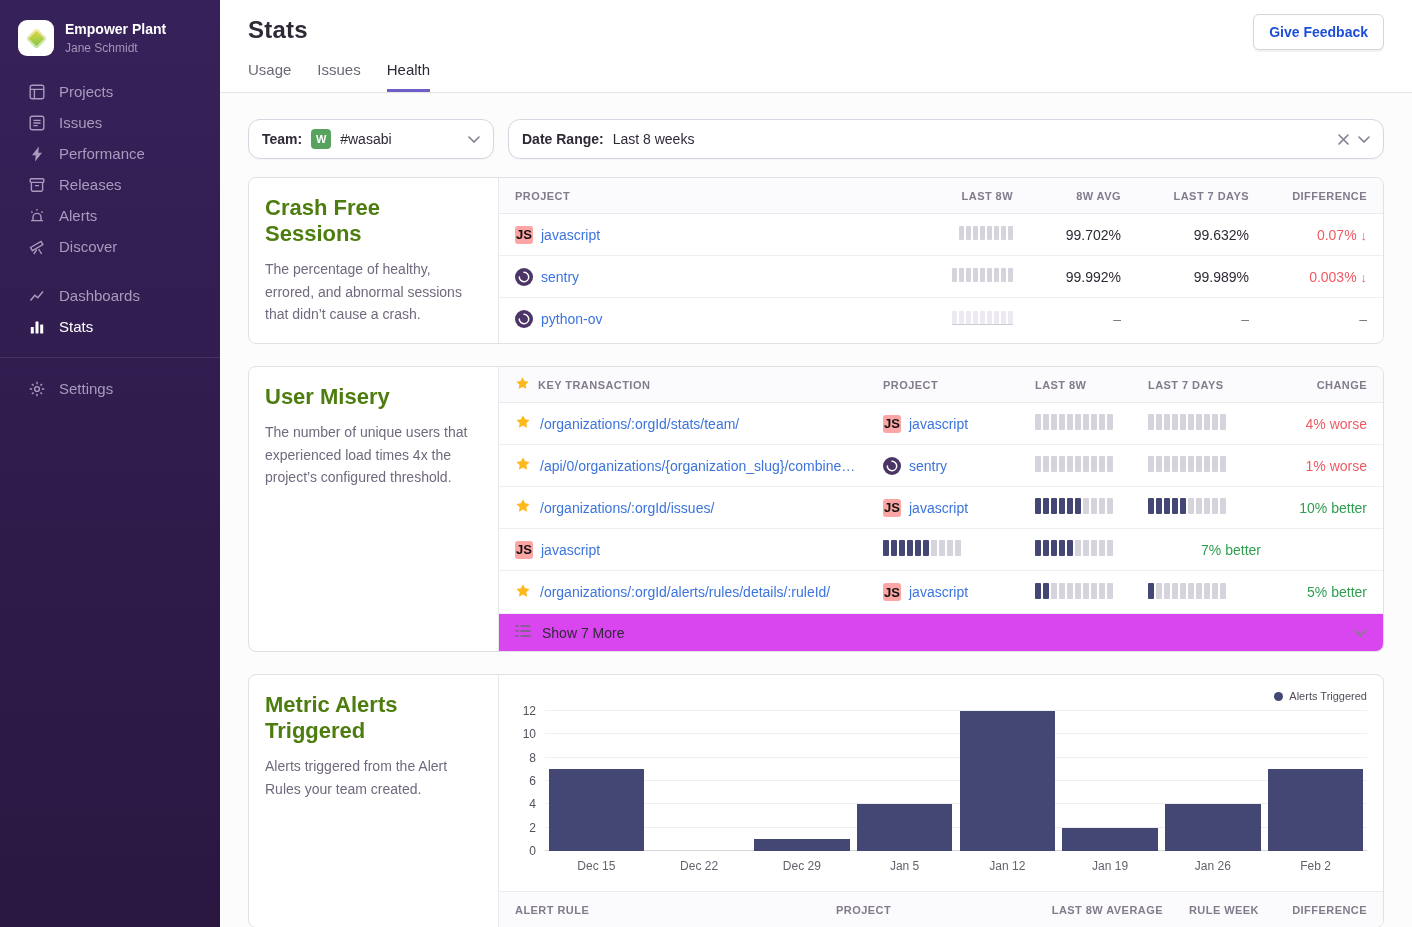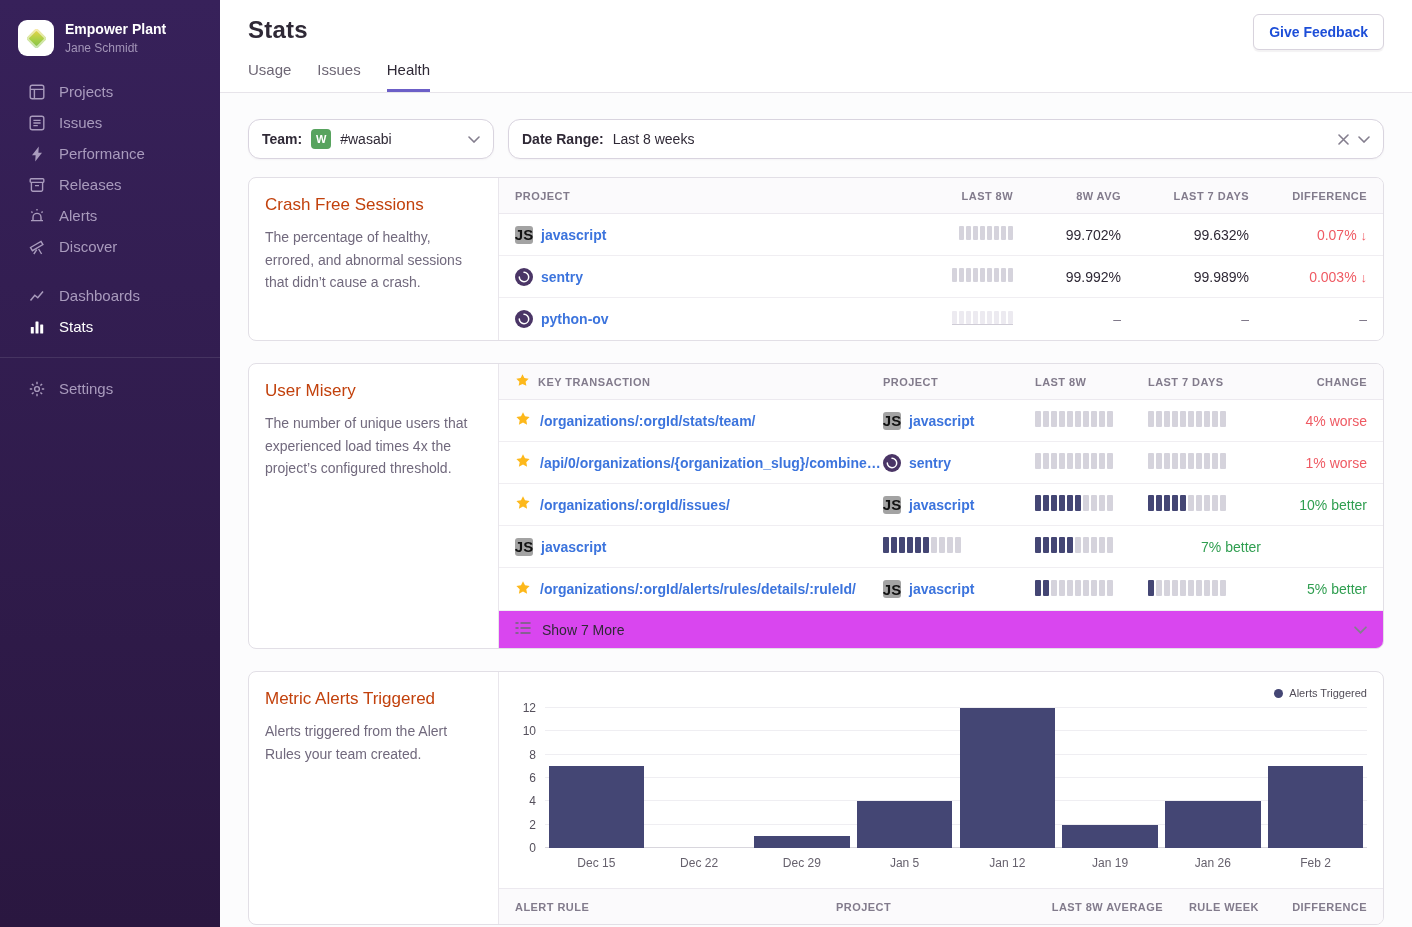--- a/index.html
+++ b/index.html
@@ -55,40 +55,40 @@
   .date-select { flex: 1; }
   .flabel { font-weight: bold; color: #2f2936; }
   .badge-w { width: 20px; height: 20px; border-radius: 4px; background: #57a35e; color: #fff; font-size: 11px; font-weight: bold; display: flex; align-items: center; justify-content: center; }
   .spacer { flex: 1; }
   .icon-btn { display: inline-flex; align-items: center; color: #847e8e; }
   .chev { color: #847e8e; display: inline-flex; }
 
   
   .panel { display: flex; background: #fff; border: 1px solid #e2dfe6; border-radius: 8px; margin-bottom: 22px; overflow: hidden; }
   .panel-side { width: 250px; flex-shrink: 0; border-right: 1px solid #e9e6ec; padding: 17px 16px; }
-  .panel-title { font-size: 17px; font-weight: normal; color: #c2410c; margin-bottom: 11px; }
+  .panel-title { font-size: 22px; font-weight: bold; color: #4d7c0f; margin-bottom: 11px; }
   .panel-desc { font-size: 14px; color: #71697d; line-height: 1.62; }
   .panel-body { flex: 1; min-width: 0; display: flex; flex-direction: column; }
 
   .thead, .trow { display: grid; align-items: center; padding: 0 16px; }
   .thead { height: 36px; background: #fbfafc; border-bottom: 1px solid #ece9ef; font-size: 11px; font-weight: bold; color: #827b8c; letter-spacing: 0.45px; }
   .trow { height: 42px; border-bottom: 1px solid #f0eef2; font-size: 14px; background: #fff; }
   .trow.last { border-bottom: none; }
   .cell { min-width: 0; white-space: nowrap; overflow: hidden; text-overflow: ellipsis; }
   .r { text-align: right; }
 
   .crash .thead, .crash .trow { grid-template-columns: minmax(0,1fr) 130px 108px 128px 118px; }
   .misery .thead, .misery .trow { grid-template-columns: minmax(0,1fr) 152px 113px 113px 106px; }
   .alerts-head { grid-template-columns: minmax(0,1fr) 175px 152px 96px 108px; border-top: 1px solid #ece9ef; border-bottom: none; margin-top: 18px; }
 
-  a.link, .link { color: #3c74dd; text-decoration: none; cursor: pointer; font-weight: bold; }
+  a.link, .link { color: #3c74dd; text-decoration: none; cursor: pointer; }
   .proj-cell { display: flex; align-items: center; gap: 8px; }
   .tx-cell { display: flex; align-items: center; gap: 9px; }
   .picon { width: 18px; height: 18px; flex-shrink: 0; display: inline-flex; align-items: center; justify-content: center; border-radius: 3px; }
-  .picon.js { background: #a3a3a3; color: #111; font-size: 15px; font-weight: bold; }
+  .picon.js { background: #fca5a5; color: #111; font-size: 13px; font-weight: bold; }
   .picon.sentry svg { width: 18px; height: 18px; }
   .head-star { display: flex; align-items: center; gap: 8px; }
 
   .spark { display: inline-flex; align-items: flex-end; gap: 2px; height: 14px; }
   .spark-bar { width: 5px; height: 100%; border-radius: 1px; background: #d5d3dc; }
   .spark-bar.dark { background: #444674; }
   .misery .spark { height: 16px; }
   .misery .spark .spark-bar { width: 6px; }
   .spark.empty .spark-bar { background: #eceaf0; }
   .spark.empty { border-bottom: 1px solid #cfccd6; }

